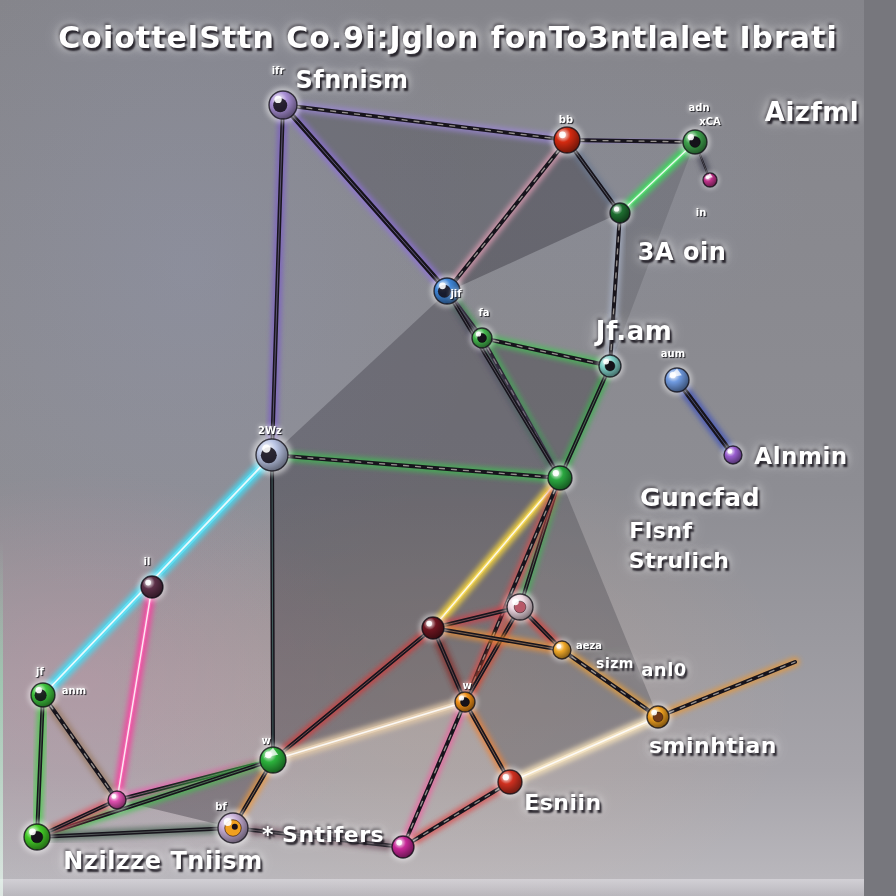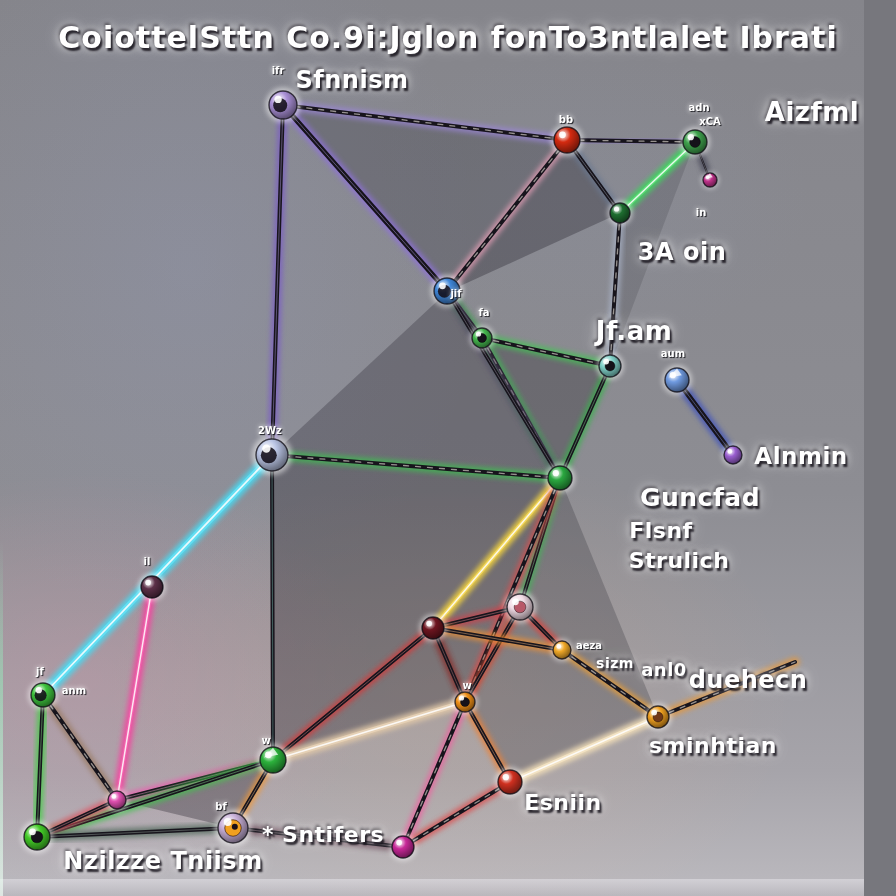--- a/index.html
+++ b/index.html
@@ -539,21 +539,20 @@
 <div class="lbl" style="left: 352px; top: 80px; font-size: 24px;">Sfnnism</div>
     <div class="lbl" style="left: 812px; top: 112px; font-size: 26px;">Aizfml</div>
     <div class="lbl" style="left: 682px; top: 210px; font-size: 24px; margin-top: 42px;">3A oin</div>
     <div class="lbl" style="left: 634px; top: 331px; font-size: 26px;">Jf.am</div>
     <div class="lbl" style="left: 801px; top: 456px; font-size: 23px;">Alnmin</div>
     <div class="lbl" style="left: 700px; top: 497px; font-size: 25px;">Guncfad</div>
     <div class="lbl" style="left: 661px; top: 530px; font-size: 22px;">Flsnf</div>
     <div class="lbl" style="left: 679px; top: 560px; font-size: 22px;">Strulich</div>
     <div class="lbl" style="left: 611px; top: 663px; font-size: 14px; padding-left: 8px;">sizm</div>
     <div class="lbl" style="left: 664px; top: 669px; font-size: 18px;">anl0</div>
-    <div class="lbl" style="left: 748px; top: 680px; font-size: 24px;">duehecn</div>
     <div class="lbl" style="left: 713px; top: 745px; font-size: 22px;">sminhtian</div>
     <div class="lbl" style="left: 563px; top: 782px; font-size: 22px; margin-top: 20px;">Esniin</div>
     <div class="lbl" style="left: 323px; top: 834px; font-size: 22px;">* Sntifers</div>
     <div class="lbl" style="left: 163px; top: 861px; font-size: 24px;">Nzilzze Tniism</div>
     <div class="micro" style="left: 278px; top: 70px;">ifr</div>
     <div class="micro" style="left: 566px; top: 119px;">bb</div>
     <div class="micro" style="left: 699px; top: 107px;">adn</div>
     <div class="micro" style="left: 710px; top: 121px;">xCA</div>
     <div class="micro" style="left: 701px; top: 167px; margin-top: 45px;">in</div>
     <div class="micro" style="left: 456px; top: 270px; margin-top: 23px;">jif</div>

